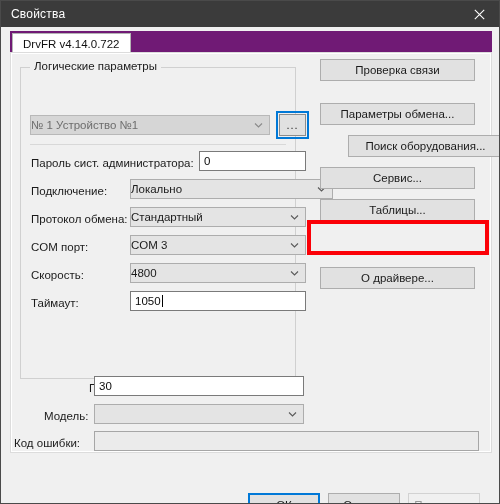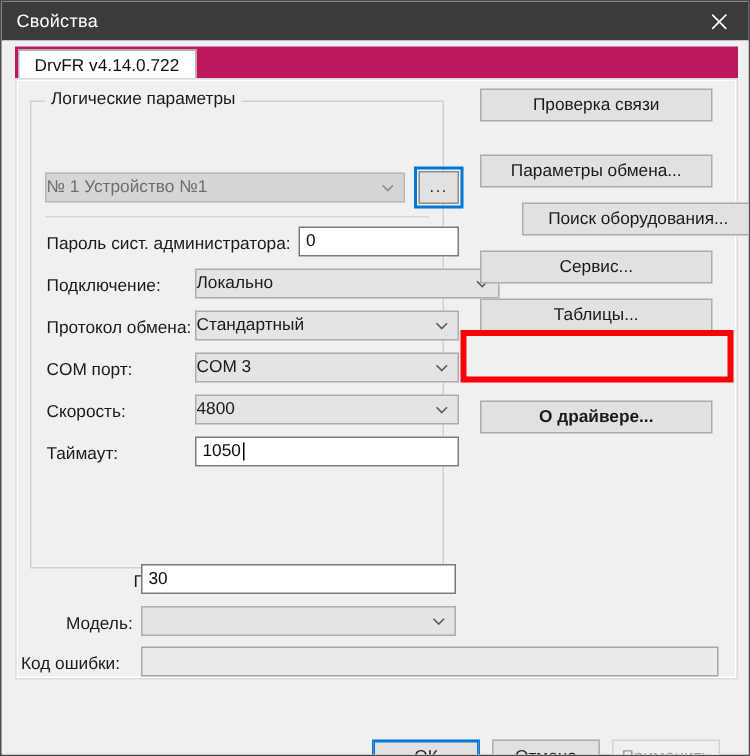--- a/index.html
+++ b/index.html
@@ -57,21 +57,21 @@
     width: 498px;
     height: 477px;
     background: #f0f0f0;
   }
   
   .tabstrip {
     position: absolute;
     left: 8px; top: 4px;
     width: 482px;
     height: 22px;
-    background: #be185d;
+    background: #701a75;
   }
   .tab {
     position: absolute;
     left: 2px; top: 2px;
     height: 20px;
     padding: 0 10px;
     background: #ffffff;
     border: 1px solid #b4b4b4;
     border-bottom: none;
     display: flex;
@@ -331,21 +331,21 @@
     <div class="textbox" style="left:128px; top:264px; width:176px;">
       <span>1050</span>
         <span class="caret"></span>
     </div>
 
     <div class="btn rightbtn" style="top:32px;">Проверка связи</div>
     <div class="btn rightbtn" style="top:76px;">Параметры обмена...</div>
     <div class="btn rightbtn" style="top:108px;margin-left:28px;">Поиск оборудования...</div>
     <div class="btn rightbtn" style="top:140px;">Сервис...</div>
     <div class="btn rightbtn" style="top:172px;">Таблицы...</div>
-    <div class="btn rightbtn" style="top:240px;font-weight:bold;">О драйвере...</div>
+    <div class="btn rightbtn" style="top:240px;">О драйвере...</div>
 
     <div class="annot"></div>
 
     <div class="lbl" style="left:42px; top:354px;margin-left:45px;">Пароль:</div>
     <div class="textbox" style="left:92px; top:349px; width:210px;">
       <span>30</span>
     </div>
 
     <div class="lbl" style="left:42px; top:382px;">Модель:</div>
     <div class="combo" style="left:92px; top:377px; width:210px;">

